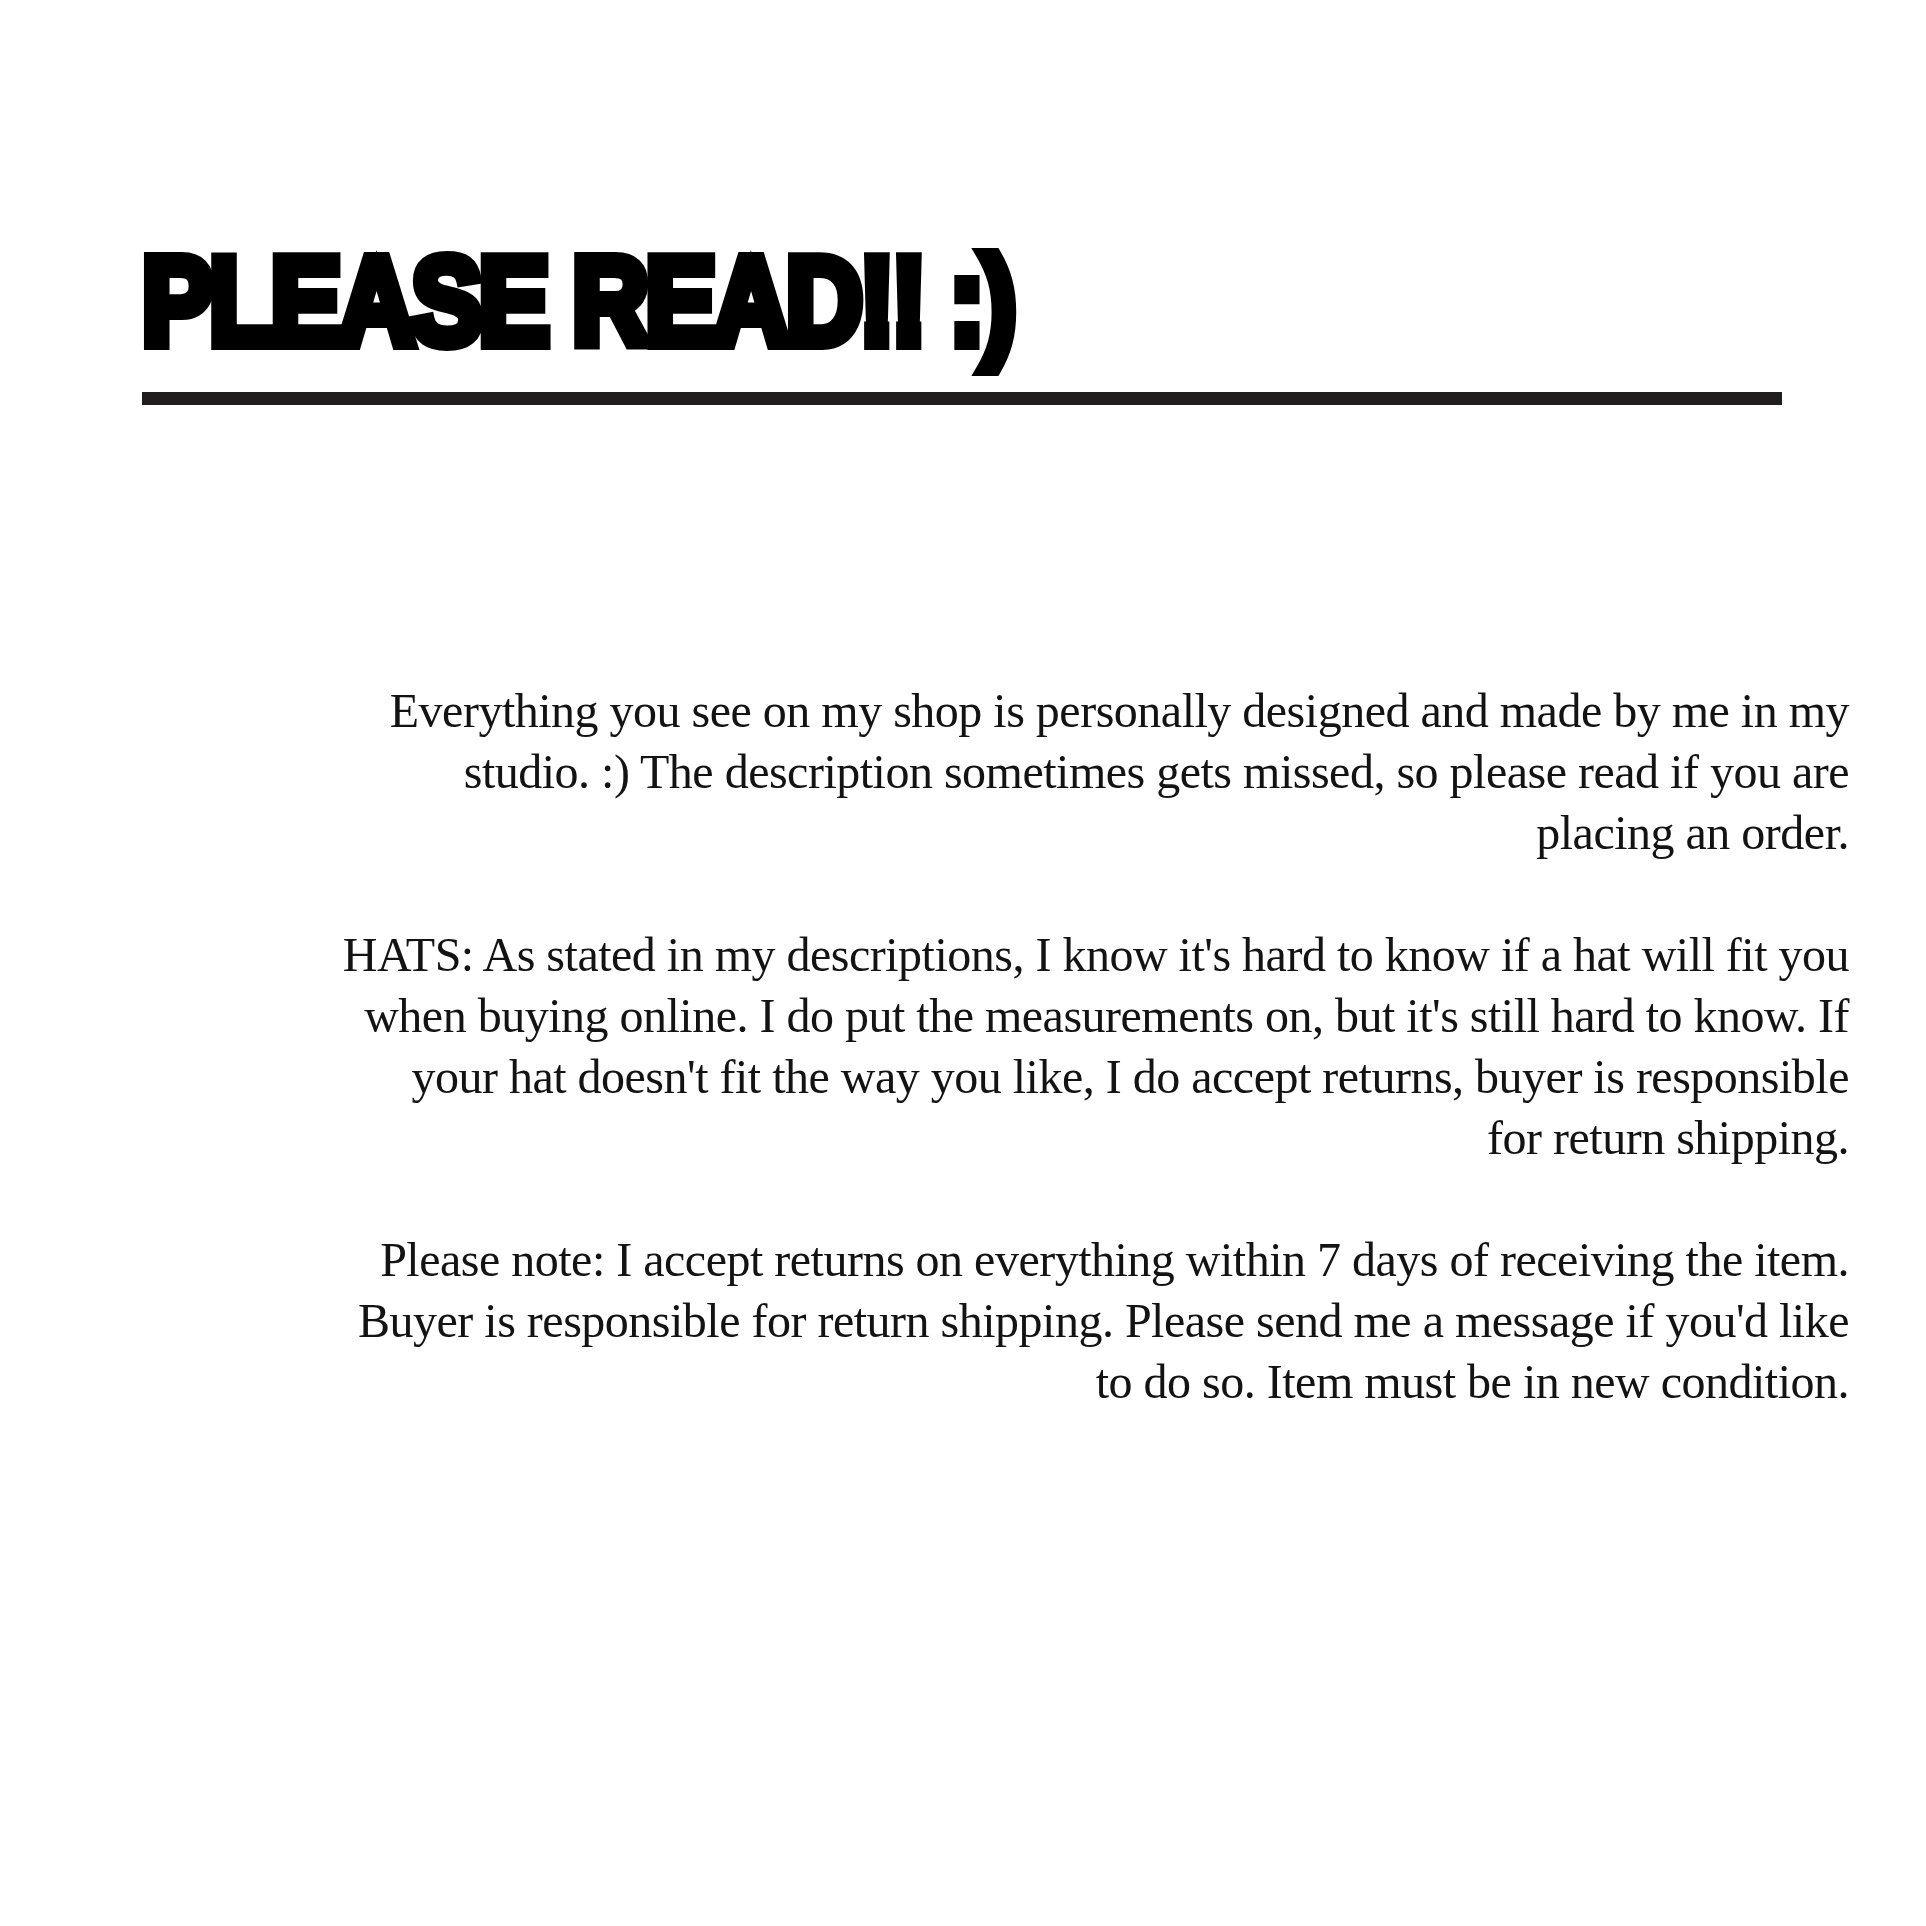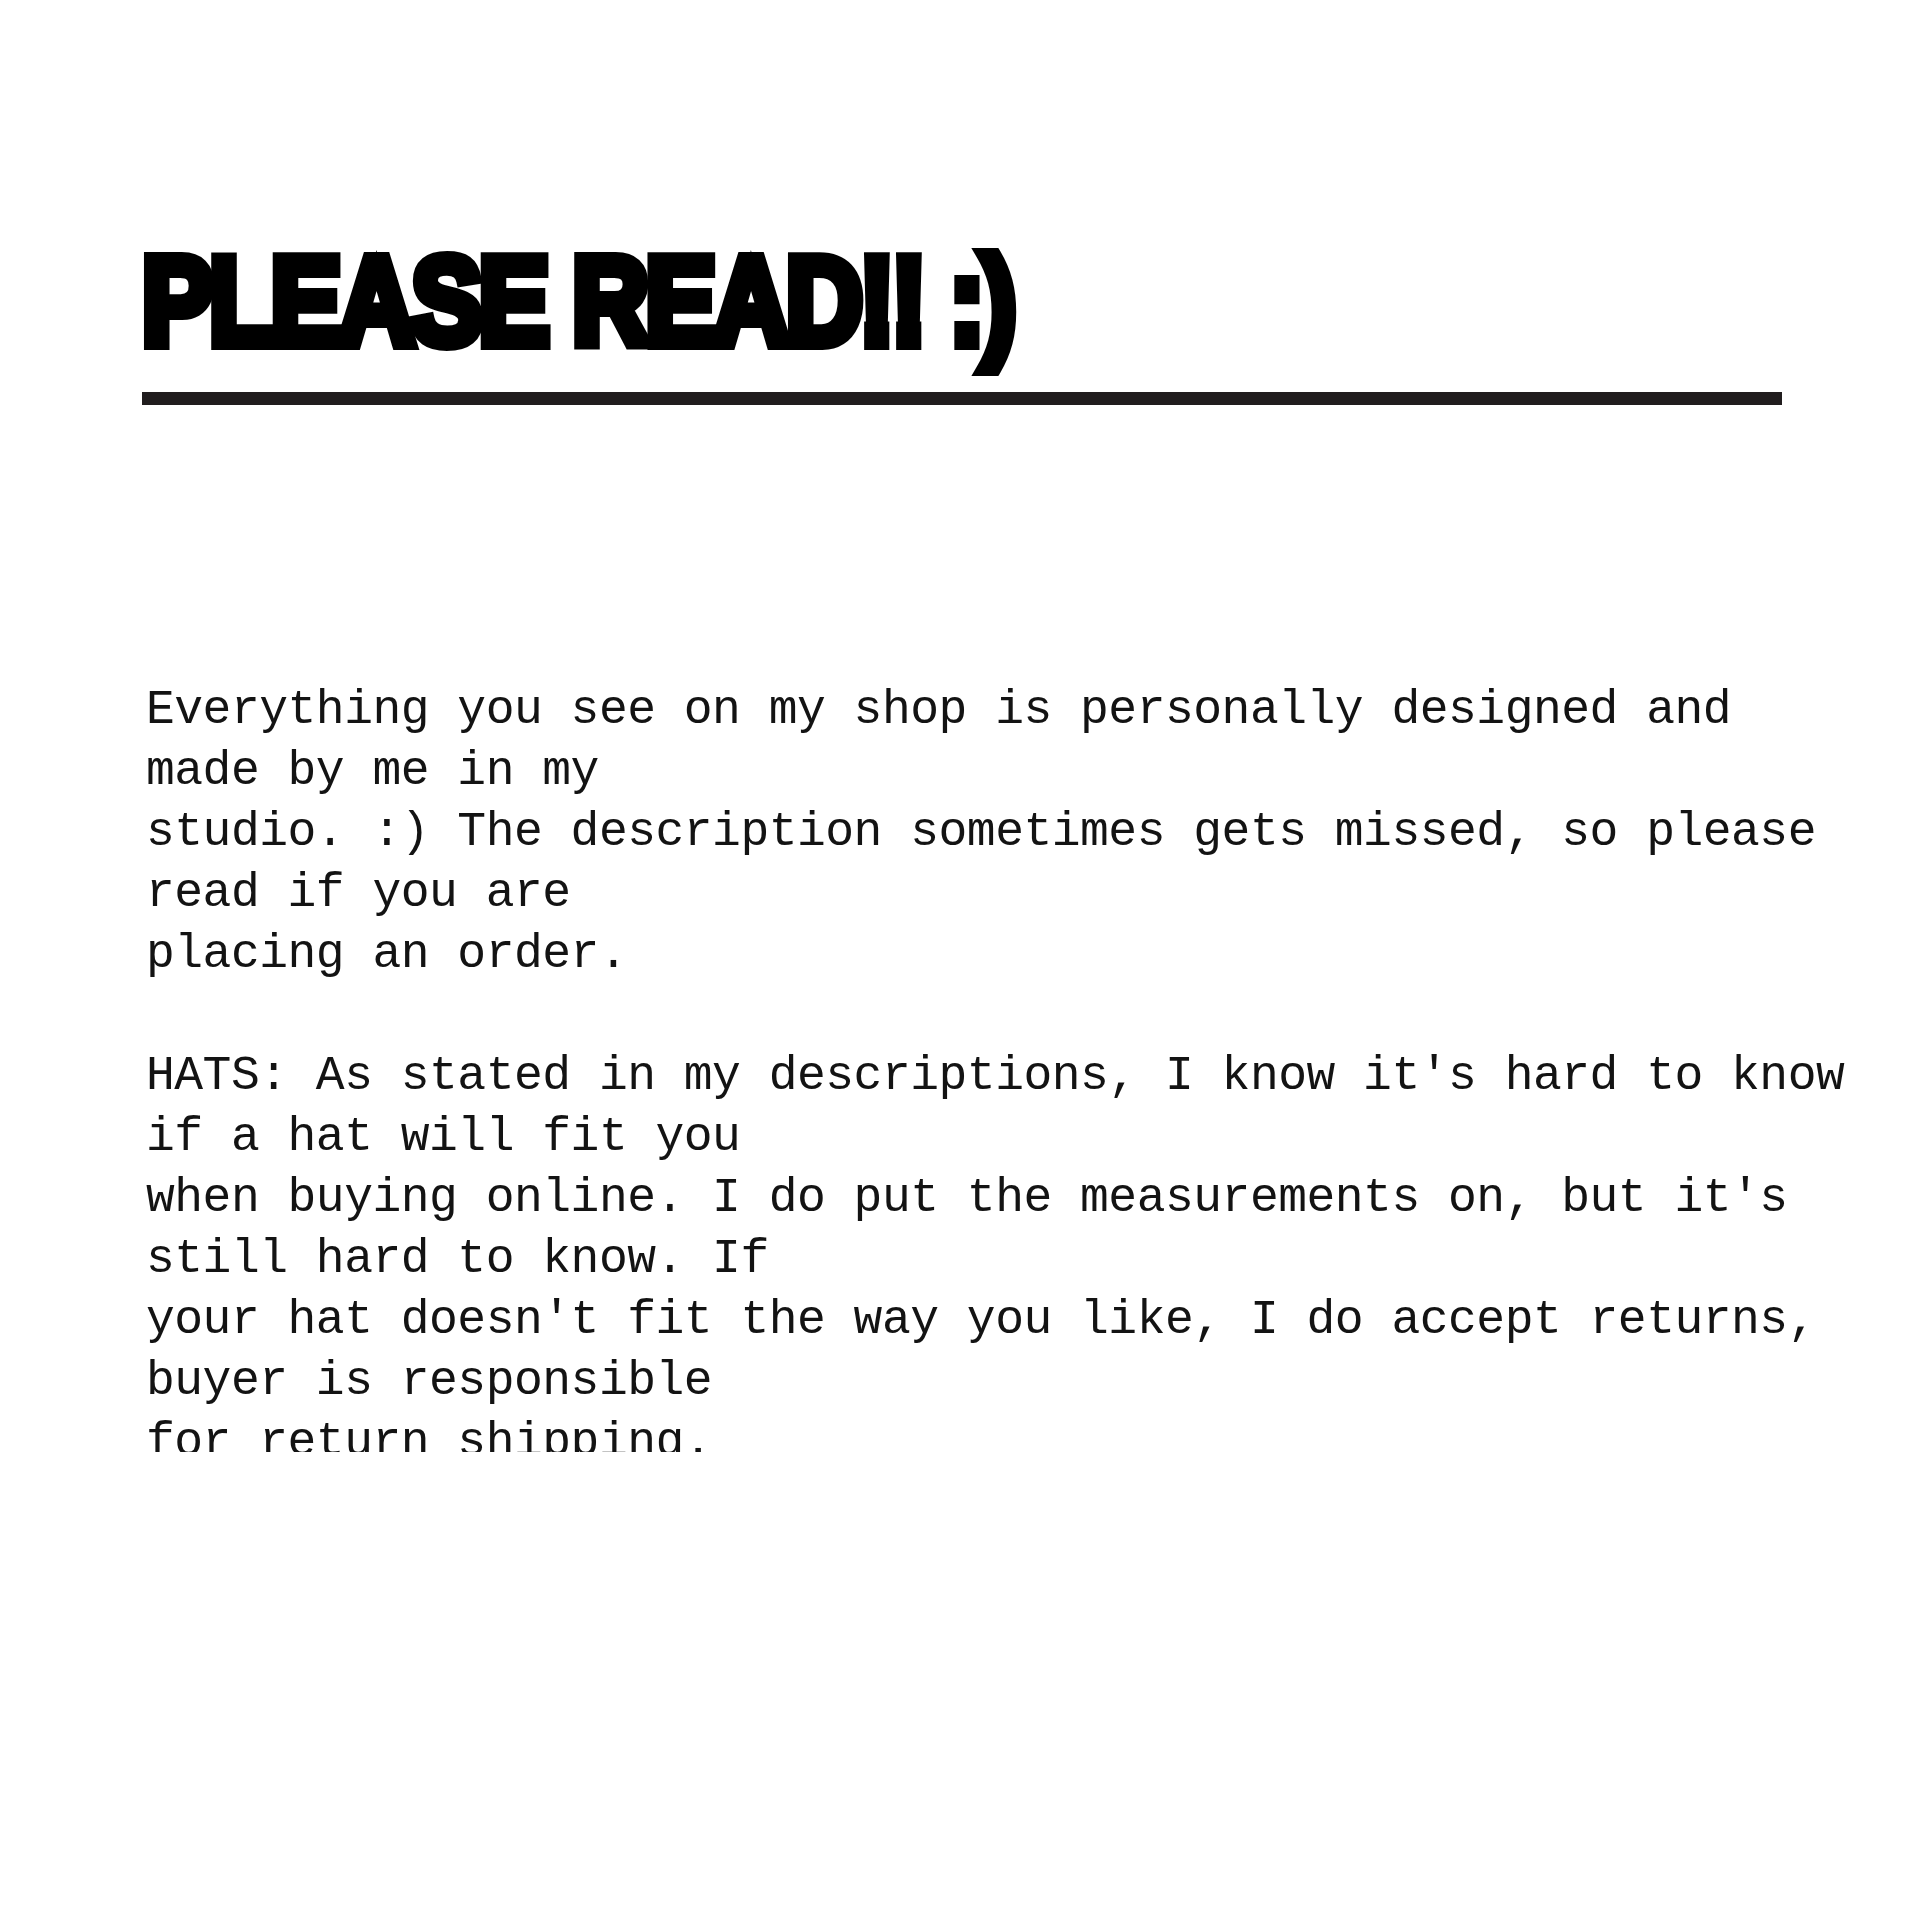--- a/index.html
+++ b/index.html
@@ -41,41 +41,45 @@
     background: var(--divider, #211d1e);
   }
   .body {
     position: absolute;
     left: 146px;
     top: 680px;
     width: 1703px;
   }
   .para {
     margin: 0 0 61px 0;
-    font-family: Liberation Mono, monospace;
+    font-family: Liberation Serif, serif;
     font-weight: 400;
     font-size: 48px;
     line-height: 61px;
     letter-spacing: -0.5px;
     color: var(--body-text, #131313);
     white-space: pre-line;
+    text-align: right;
   }
   .para:last-child { margin-bottom: 0; }
 </style>
 </head>
 <body>
 
 <div class="canvas">
   <h1 class="title">PLEASE READ!! :)</h1>
 
   <div class="divider"></div>
 
   <div class="body">
     <p class="para">Everything you see on my shop is personally designed and made by me in my
 studio. :) The description sometimes gets missed, so please read if you are
 placing an order.</p>
     <p class="para">HATS: As stated in my descriptions, I know it's hard to know if a hat will fit you
 when buying online. I do put the measurements on, but it's still hard to know. If
 your hat doesn't fit the way you like, I do accept returns, buyer is responsible
 for return shipping.</p>
+    <p class="para">Please note: I accept returns on everything within 7 days of receiving the item.
+Buyer is responsible for return shipping. Please send me a message if you'd like
+to do so. Item must be in new condition.</p>
   </div>
 </div>
 
 
 </body></html>

